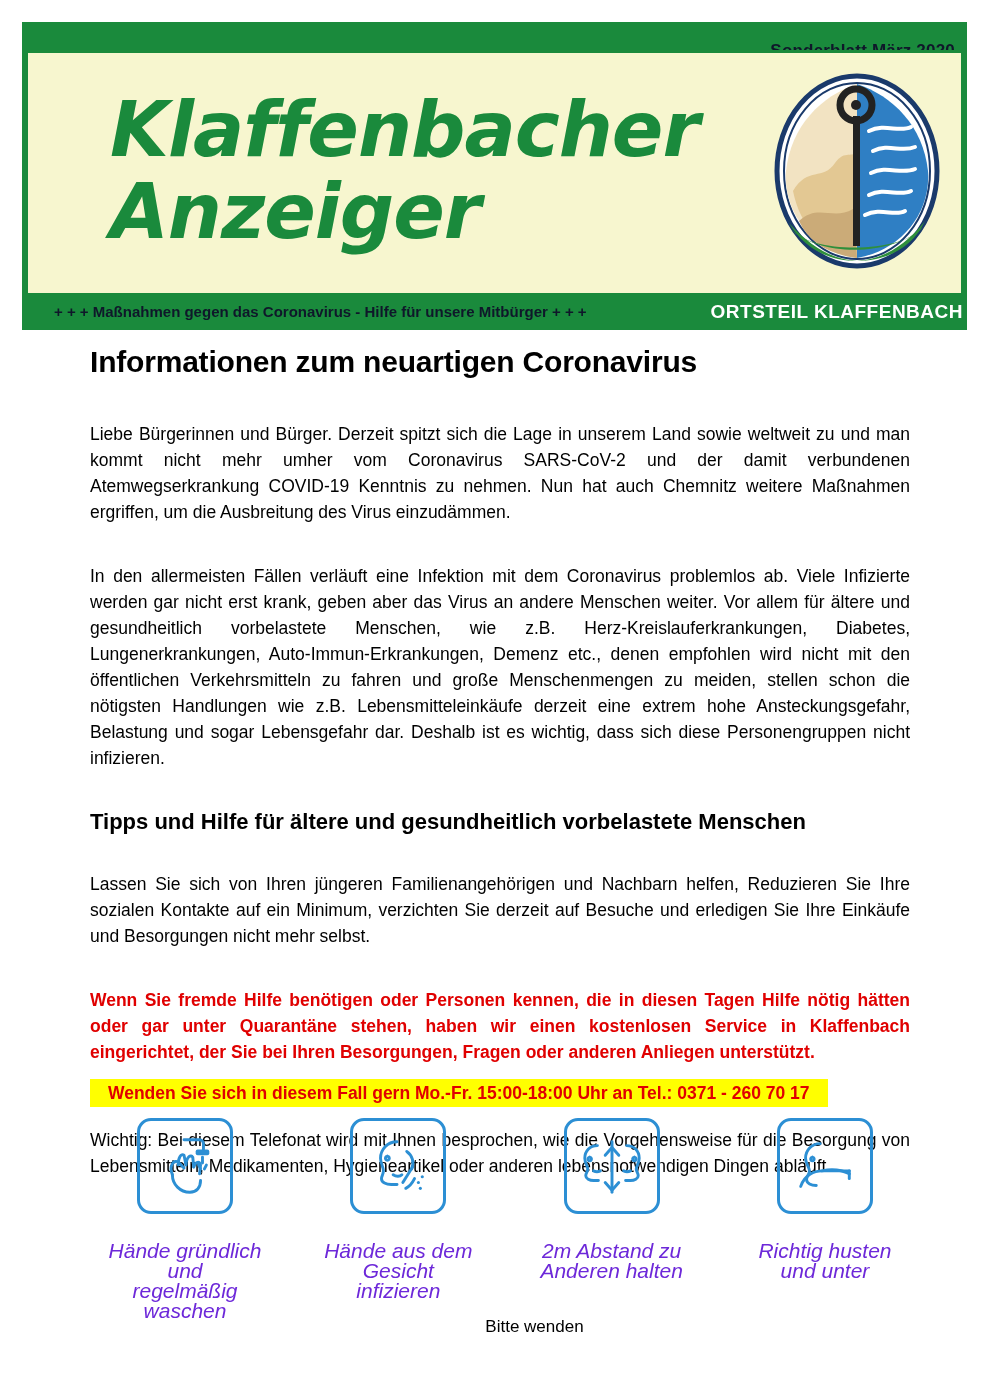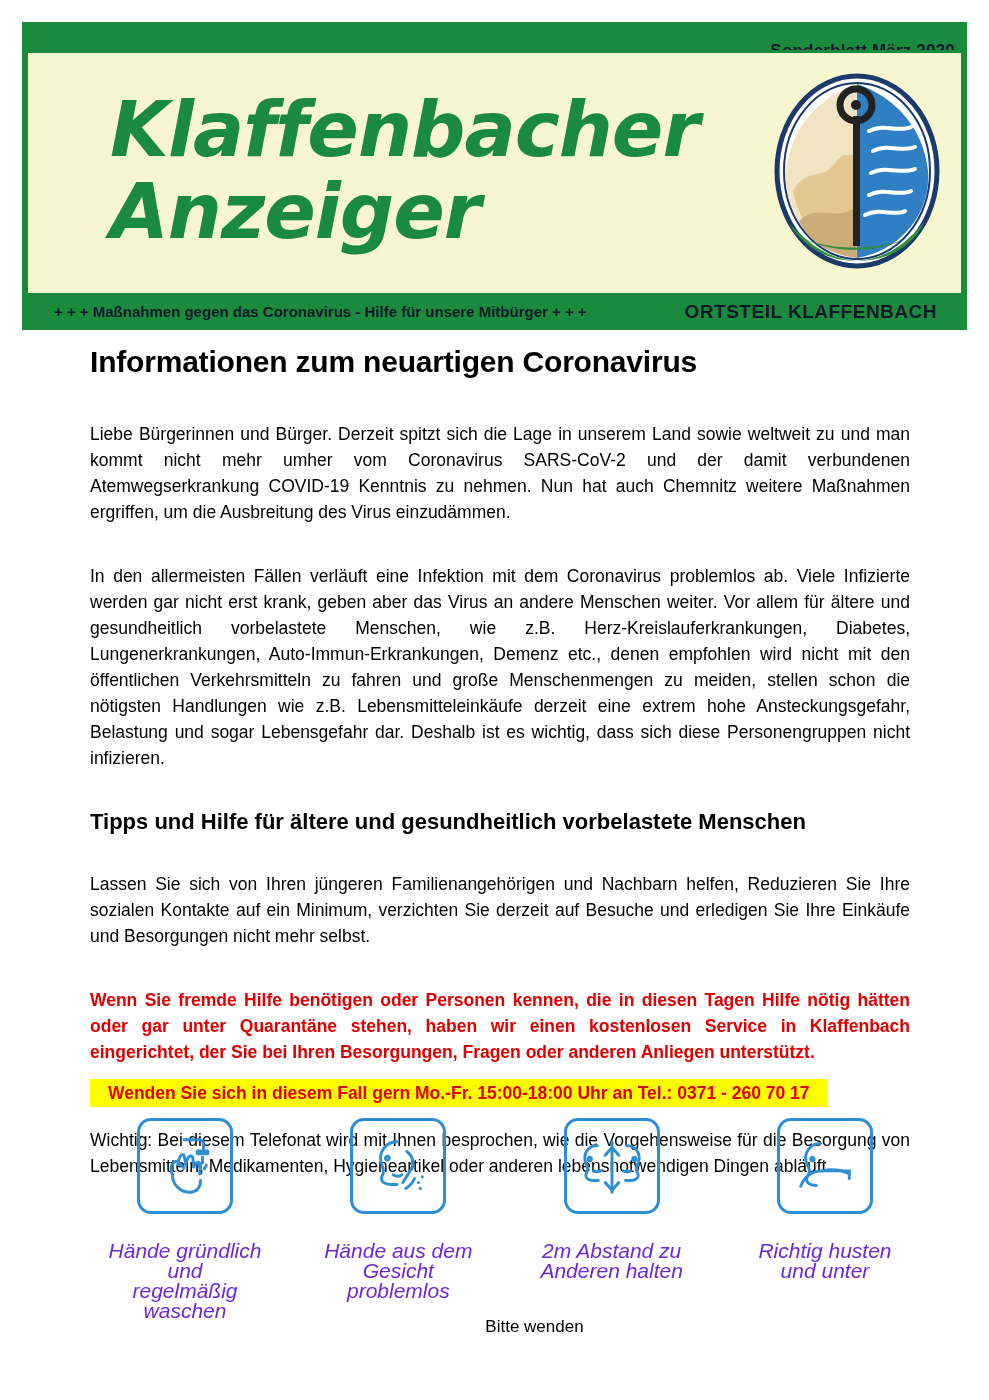--- a/index.html
+++ b/index.html
@@ -83,23 +83,23 @@
   .slogan {
     position: absolute;
     left: 32px;
     top: 7px;
     color: #0f172a;
     font-size: 15px;
     font-weight: bold;
   }
   .district {
     position: absolute;
-    right: 30px;
+    right: 4px;
     top: 5px;
-    color: #0f172a;
+    color: #ffffff;
     font-size: 19px;
     font-weight: bold;
     letter-spacing: 0.5px;
   }
 
   
   .content {
     position: absolute;
     left: 90px;
     top: 345px;
@@ -293,21 +293,21 @@
             <path d="M40 52 l10 -16"></path>
             <path d="M43 58 c4 -2 7 -6 9 -10"></path>
             <circle cx="56" cy="52" r="1.6" fill="#2c8fd4" stroke="none"></circle>
             <circle cx="60" cy="46" r="1.6" fill="#2c8fd4" stroke="none"></circle>
             <circle cx="58" cy="58" r="1.6" fill="#2c8fd4" stroke="none"></circle>
           </g>
         </svg>
       </div>
       <div class="icon-caption">
         <span>Hände aus dem Gesicht</span><br>
-        <span>problemlos</span>
+        <span>infizieren</span>
       </div>
     </div>
 
     <div class="icon-block">
       <div class="icon-frame">
         <svg viewBox="0 0 70 70" width="68" height="68">
           <g stroke="#2c8fd4" stroke-width="3" fill="none" stroke-linecap="round" stroke-linejoin="round">
             <path d="M20 14 c-8 0 -13 6 -13 13 c0 5 3 8 3 11 c0 3 -2 4 -2 7 c0 3 4 5 8 5 l5 0"></path>
             <path d="M12 26 a1.8 1.8 0 1 0 0.1 0"></path>
             <path d="M16 40 c2 1 5 1 7 0"></path>

